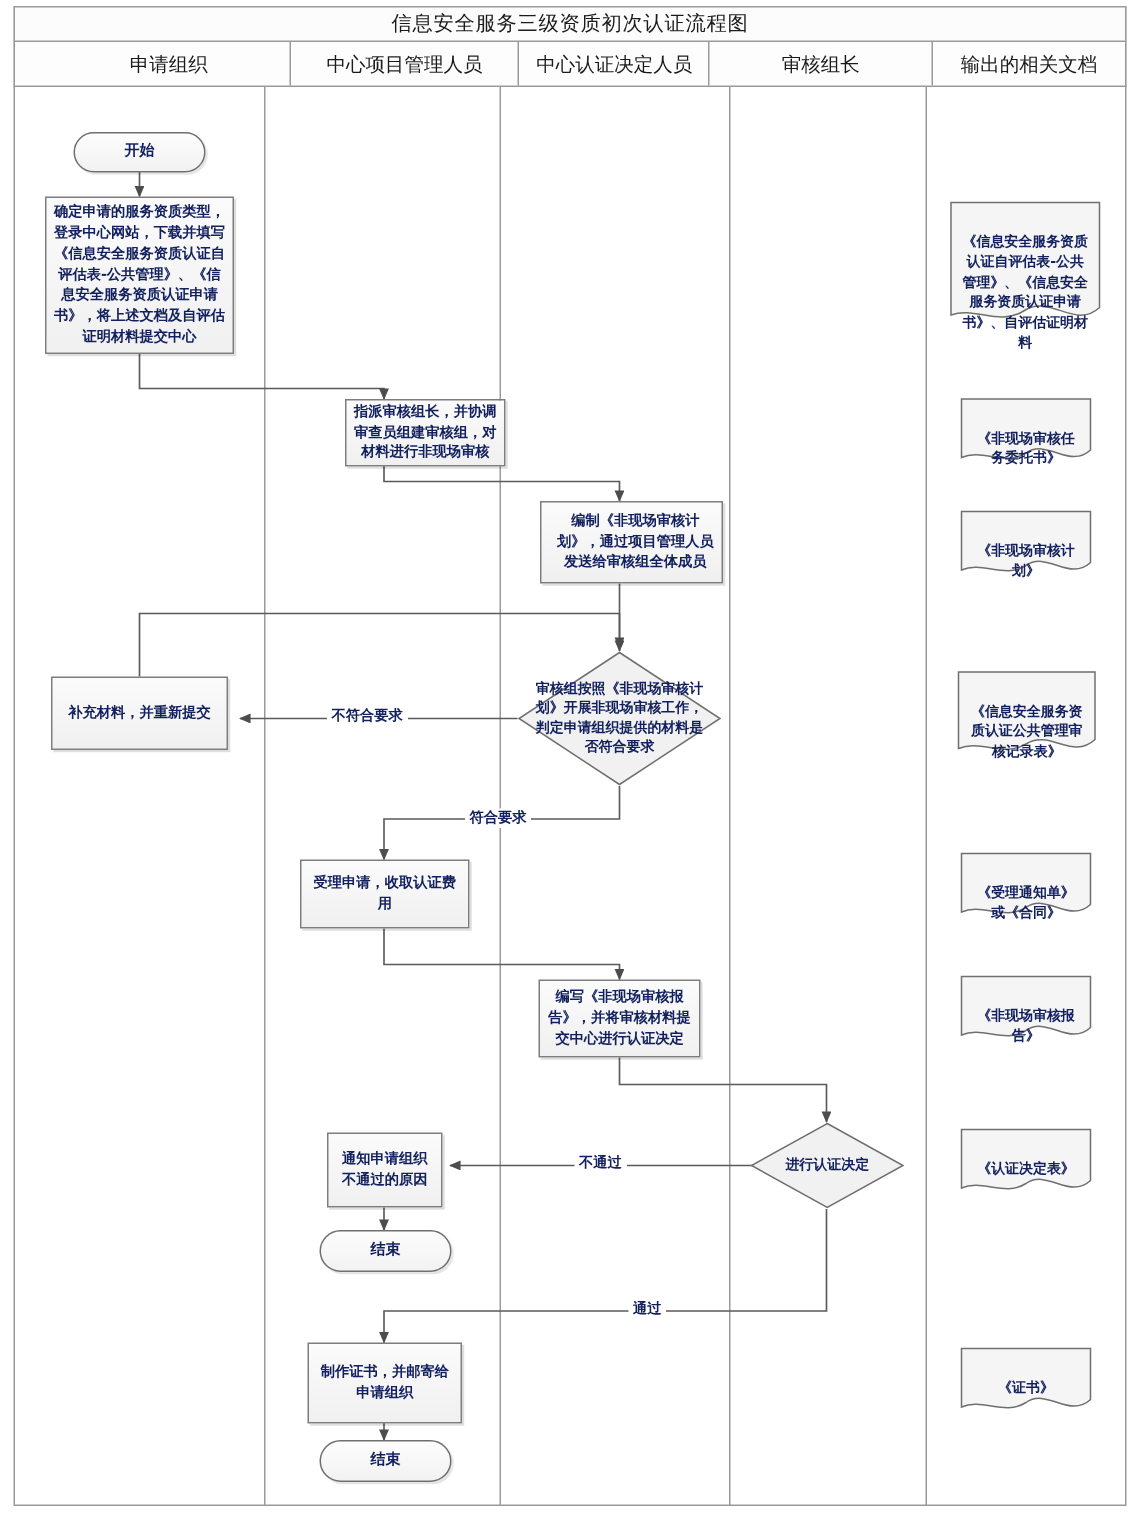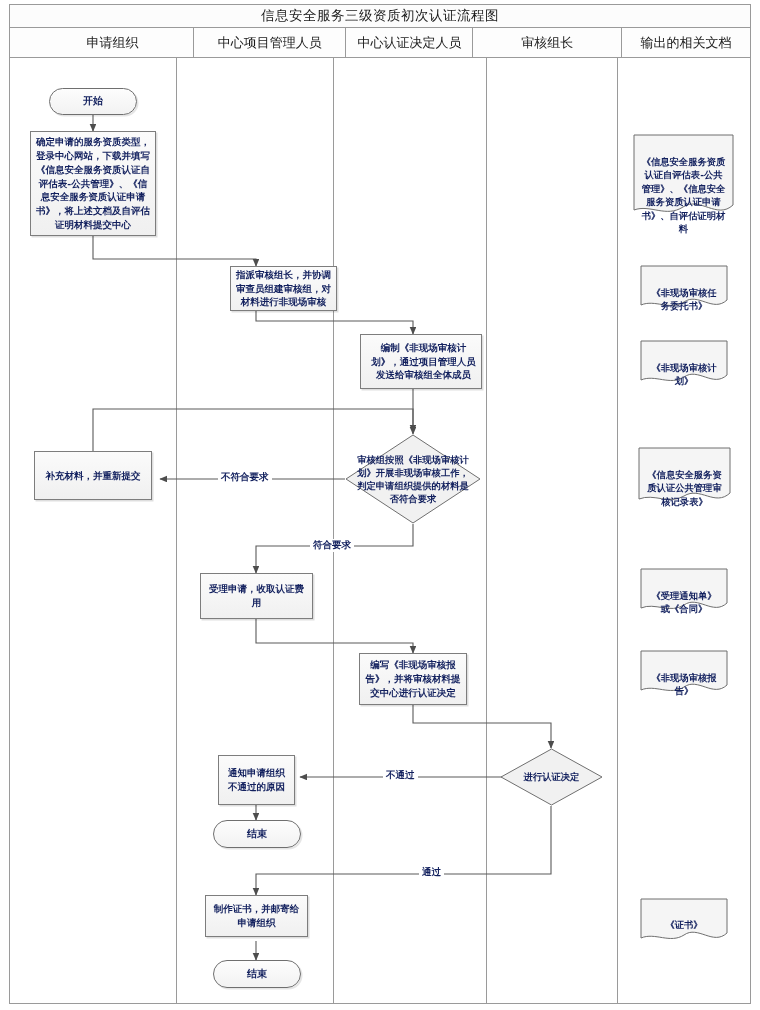--- a/index.html
+++ b/index.html
@@ -205,21 +205,21 @@
   <div class="node proc" style="left:34px;  top:451px; width:118px; height:49px;">补充材料，并重新提交</div>
 
   <div class="node proc" style="left:203px; top:266px; width:107px; height:45px;margin-left:27px;">指派审核组长，并协调审查员组建审核组，对材料进行非现场审核</div>
 
   <div class="node proc" style="left:200px; top:573px; width:113px; height:46px;">受理申请，收取认证费用</div>
 
   <div class="node proc" style="left:218px; top:755px; width:77px;  height:50px;">通知申请组织不通过的原因</div>
 
   <div class="node term" style="left:213px; top:820px; width:88px;  height:28px;">结束</div>
 
-  <div class="node proc" style="left:205px; top:895px; width:103px; height:42px;">制作证书，并邮寄给申请组织</div>
+  <div class="node proc" style="left:205px; top:895px; width:103px; height:54px;">制作证书，并邮寄给申请组织</div>
 
   <div class="node term" style="left:213px; top:960px; width:88px;  height:28px;">结束</div>
 
   <div class="node proc" style="left:360px; top:334px; width:122px; height:55px;padding-left:10px;">编制《非现场审核计划》，通过项目管理人员发送给审核组全体成员</div>
 
   <div class="node decision" style="left:345px; top:434px; width:136px; height:90px;">
     <svg width="136" height="90" viewBox="0 0 136 90">
       <polygon points="68,1 135,45 68,89 1,45" fill="#f1f1f1" stroke="#6f6f6f" stroke-width="1"></polygon>
     </svg>
     <div class="dtext">审核组按照《非现场审核计划》开展非现场审核工作，判定申请组织提供的材料是否符合要求</div>
@@ -274,20 +274,26 @@
     <div class="dctext">《受理通知单》或《合同》</div>
   </div>
 
   <div class="docnode" style="left:640px; top:650px; width:88px; height:48px;">
     <svg width="88" height="48" viewBox="0 0 88 48">
       <path d="M1,1 H87 V35 C73,48 58,27 44,37 C30,46 15,34 1,40 Z" fill="#f5f5f5" stroke="#6f6f6f" stroke-width="1"></path>
     </svg>
     <div class="dctext">《非现场审核报告》</div>
   </div>
 
+  <div class="docnode" style="left:640px; top:752px; width:88px; height:48px;">
+    <svg width="88" height="48" viewBox="0 0 88 48">
+      <path d="M1,1 H87 V35 C73,48 58,27 44,37 C30,46 15,34 1,40 Z" fill="#f5f5f5" stroke="#6f6f6f" stroke-width="1"></path>
+    </svg>
+    <div class="dctext">《认证决定表》</div>
+  </div>
 
   <div class="docnode" style="left:640px; top:898px; width:88px; height:48px;font-family:Liberation Mono, monospace;">
     <svg width="88" height="48" viewBox="0 0 88 48">
       <path d="M1,1 H87 V35 C73,48 58,27 44,37 C30,46 15,34 1,40 Z" fill="#f5f5f5" stroke="#6f6f6f" stroke-width="1"></path>
     </svg>
     <div class="dctext">《证书》</div>
   </div>
 
 </div>
 

